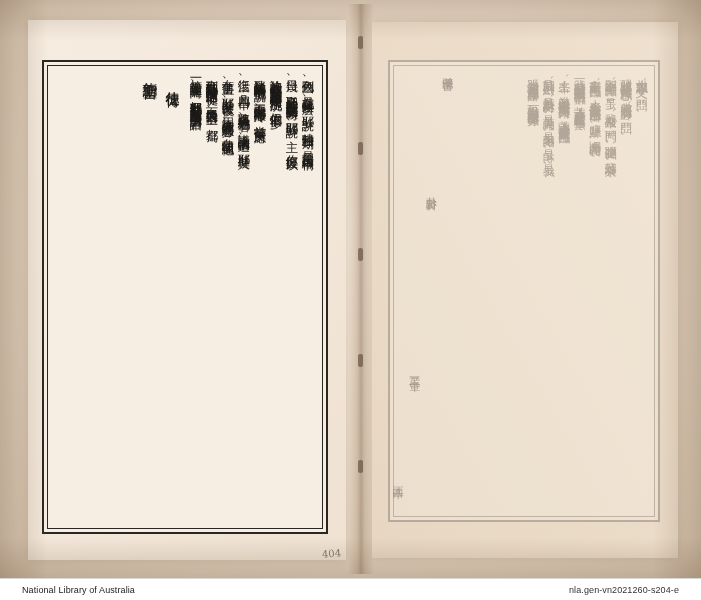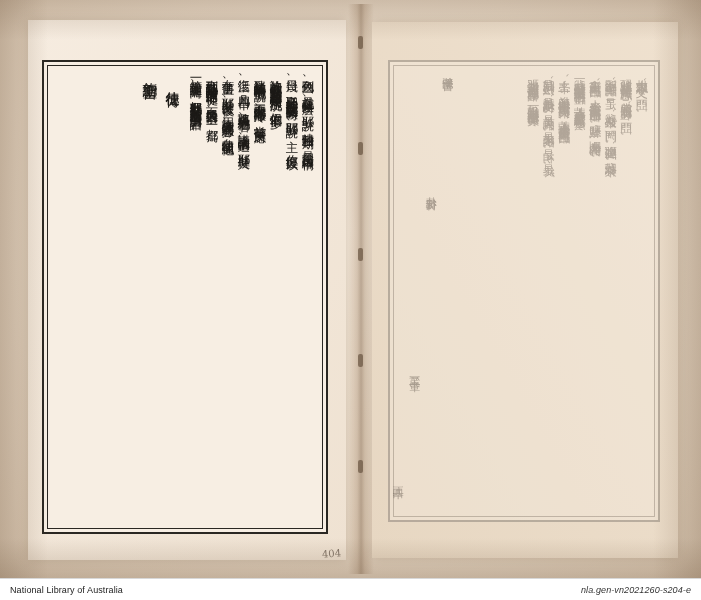--- a/index.html
+++ b/index.html
@@ -216,28 +216,28 @@
     position: absolute;
     left: 0;
     top: 578px;
     width: 701px;
     height: 22px;
     background: #ffffff;
     border-top: 1px solid #d8d8d8;
     display: flex;
     align-items: center;
     justify-content: space-between;
-    padding: 0 10px;
+    padding: 0 22px;
     box-sizing: border-box;
     font-family: "Liberation Sans", sans-serif;
     font-size: 9px;
     color: #222222;
   }
   .caption-left { letter-spacing: .1px; }
-  .caption-right { letter-spacing: .1px; color: #333333; font-style: italic; }
+  .caption-right { letter-spacing: .1px; color: #333333; }
 </style>
 </head>
 <body>
 
 <div id="page">
 
   <div class="scan">
 
     <div class="leaf-left">
 

